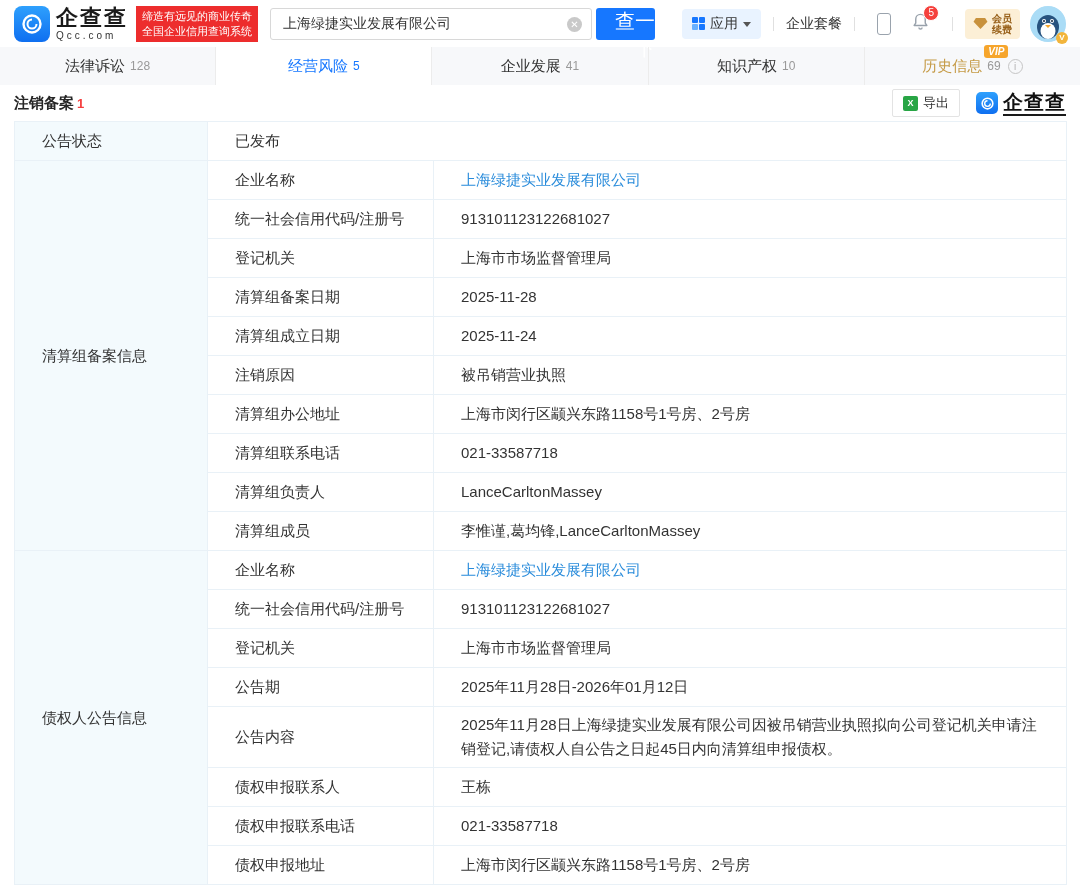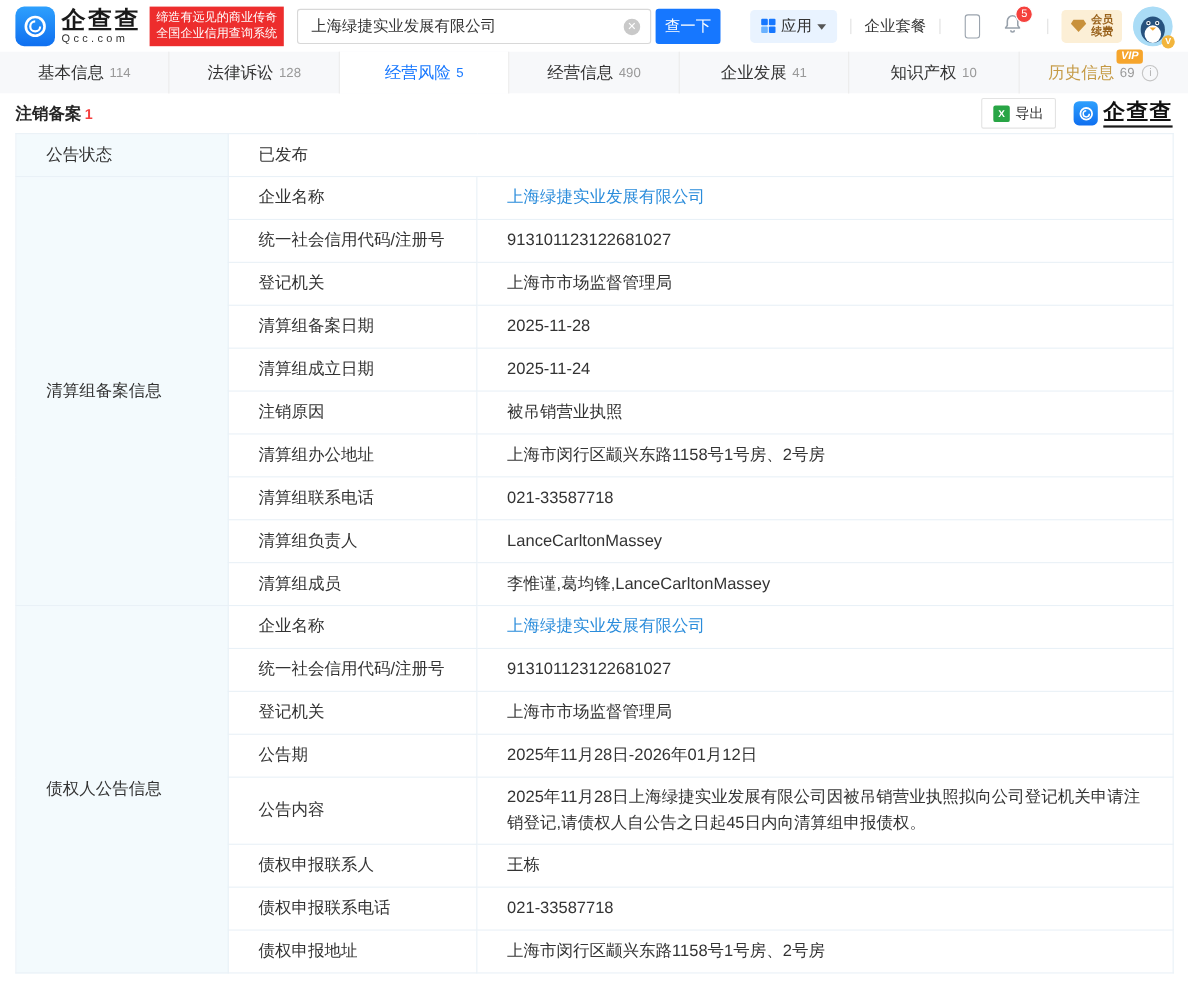--- a/index.html
+++ b/index.html
@@ -15,21 +15,21 @@
   .brand-domain { font-size:10px; color:#333; letter-spacing:3px; margin-top:2px; }
   .slogan { margin-left:8px; background:#ed2d2d; color:#fff; font-size:11px; line-height:15px;
     padding:3px 6px; white-space:nowrap; }
   .search-wrap { margin-left:12px; position:relative; width:322px; height:32px;
     border:1px solid #d8d8d8; border-radius:3px; display:flex; align-items:center; background:#fff; }
   .search-wrap input { border:none; outline:none; width:100%; height:100%; font-size:14px;
     color:#333; padding:0 30px 0 12px; font-family:inherit; background:transparent; }
   .clear-btn { position:absolute; right:9px; top:8px; width:15px; height:15px; border-radius:50%;
     background:#c9c9c9; color:#fff; font-size:10px; line-height:15px; text-align:center; cursor:pointer; }
   .search-btn { height:32px; width:59px; margin-left:4px; background:#1677ff; color:#fff;
-    border:none; border-radius:3px; font-size:14px; cursor:pointer; font-family:inherit; }
+    border:none; border-radius:3px; font-size:20px; cursor:pointer; font-family:inherit;text-align:right; }
   .header-nav { margin-left:auto; display:flex; align-items:center; }
   .apps-pill { display:flex; align-items:center; gap:5px; background:#e9f3ff; border-radius:4px;
     padding:6px 10px; cursor:pointer; }
   .grid-icon { width:13px; height:13px; display:grid; grid-template-columns:6px 6px; gap:1px; }
   .grid-icon i { width:6px; height:6px; background:#1677ff; border-radius:1px; }
   .grid-icon i:nth-child(3){ background:#69b1ff; }
   .apps-label { font-size:14px; color:#333; }
   .caret { width:0; height:0; border-left:4px solid transparent; border-right:4px solid transparent;
     border-top:5px solid #555; margin-top:1px; }
   .v-div { width:1px; height:14px; background:#e0e0e0; margin:0 12px; }
@@ -150,34 +150,26 @@
           <circle cx="22" cy="15" r="1" fill="#10243c"></circle>
         <path d="M15 19 h6 l-3 3 z" fill="#f6a52c"></path>
       </svg>
       <span class="avatar-badge">V</span>
     </div>
   </div>
 </div>
 
 <div class="tabbar">
     <div class="tab">
-      <span>基本信息</span>
-      <span class="cnt">114</span>
-    </div>
-    <div class="tab">
       <span>法律诉讼</span>
       <span class="cnt">128</span>
     </div>
     <div class="tab active">
       <span>经营风险</span>
       <span class="cnt">5</span>
-    </div>
-    <div class="tab">
-      <span>经营信息</span>
-      <span class="cnt">490</span>
     </div>
     <div class="tab">
       <span>企业发展</span>
       <span class="cnt">41</span>
     </div>
     <div class="tab">
       <span>知识产权</span>
       <span class="cnt">10</span>
     </div>
     <div class="tab vip-tab">

